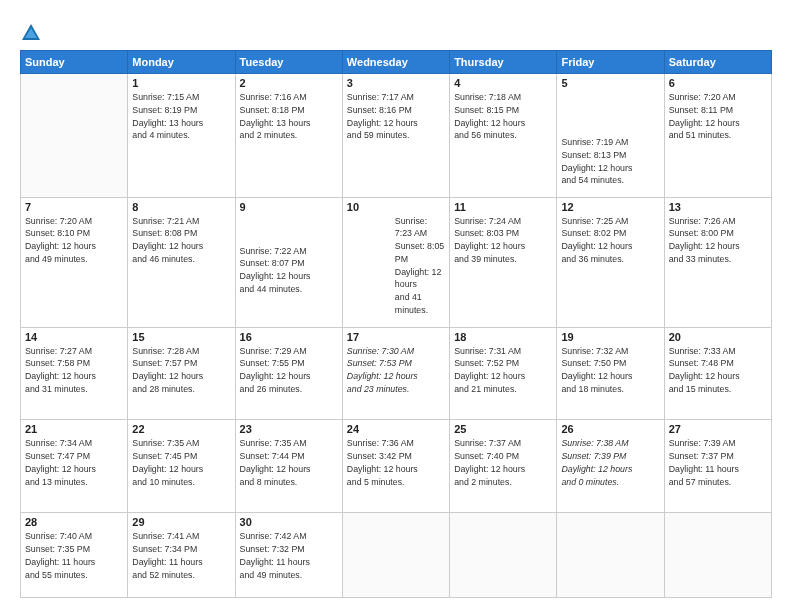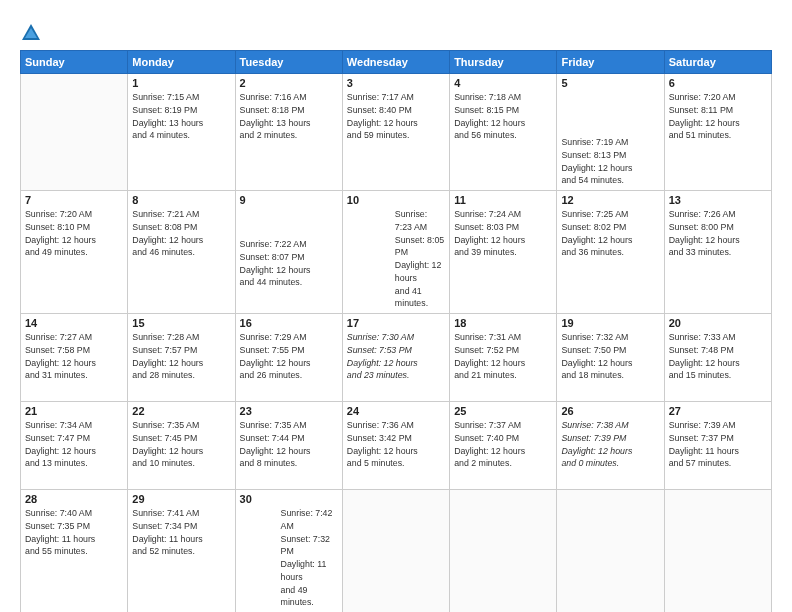--- a/index.html
+++ b/index.html
@@ -149,21 +149,21 @@
           <td>
             <div class="day-num">2</div>
             <div class="day-info" style="white-space: pre-line;">Sunrise: 7:16 AM
 Sunset: 8:18 PM
 Daylight: 13 hours
 and 2 minutes.</div>
           </td>
           <td>
             <div class="day-num">3</div>
             <div class="day-info" style="white-space: pre-line;">Sunrise: 7:17 AM
-Sunset: 8:40 PM
+Sunset: 8:16 PM
 Daylight: 12 hours
 and 59 minutes.</div>
           </td>
           <td>
             <div class="day-num">4</div>
             <div class="day-info" style="white-space: pre-line;">Sunrise: 7:18 AM
 Sunset: 8:15 PM
 Daylight: 12 hours
 and 56 minutes.</div>
           </td>
@@ -345,21 +345,21 @@
           </td>
           <td>
             <div class="day-num">29</div>
             <div class="day-info" style="white-space: pre-line;">Sunrise: 7:41 AM
 Sunset: 7:34 PM
 Daylight: 11 hours
 and 52 minutes.</div>
           </td>
           <td>
             <div class="day-num">30</div>
-            <div class="day-info" style="white-space: pre-line; margin-left: 41px;">Sunrise: 7:42 AM
+            <div class="day-info" style="white-space: pre-line;">Sunrise: 7:42 AM
 Sunset: 7:32 PM
 Daylight: 11 hours
 and 49 minutes.</div>
           </td>
           <td class="empty-cell"></td>
           <td class="empty-cell"></td>
           <td class="empty-cell"></td>
           <td class="empty-cell"></td>
         </tr>
       </tbody>

